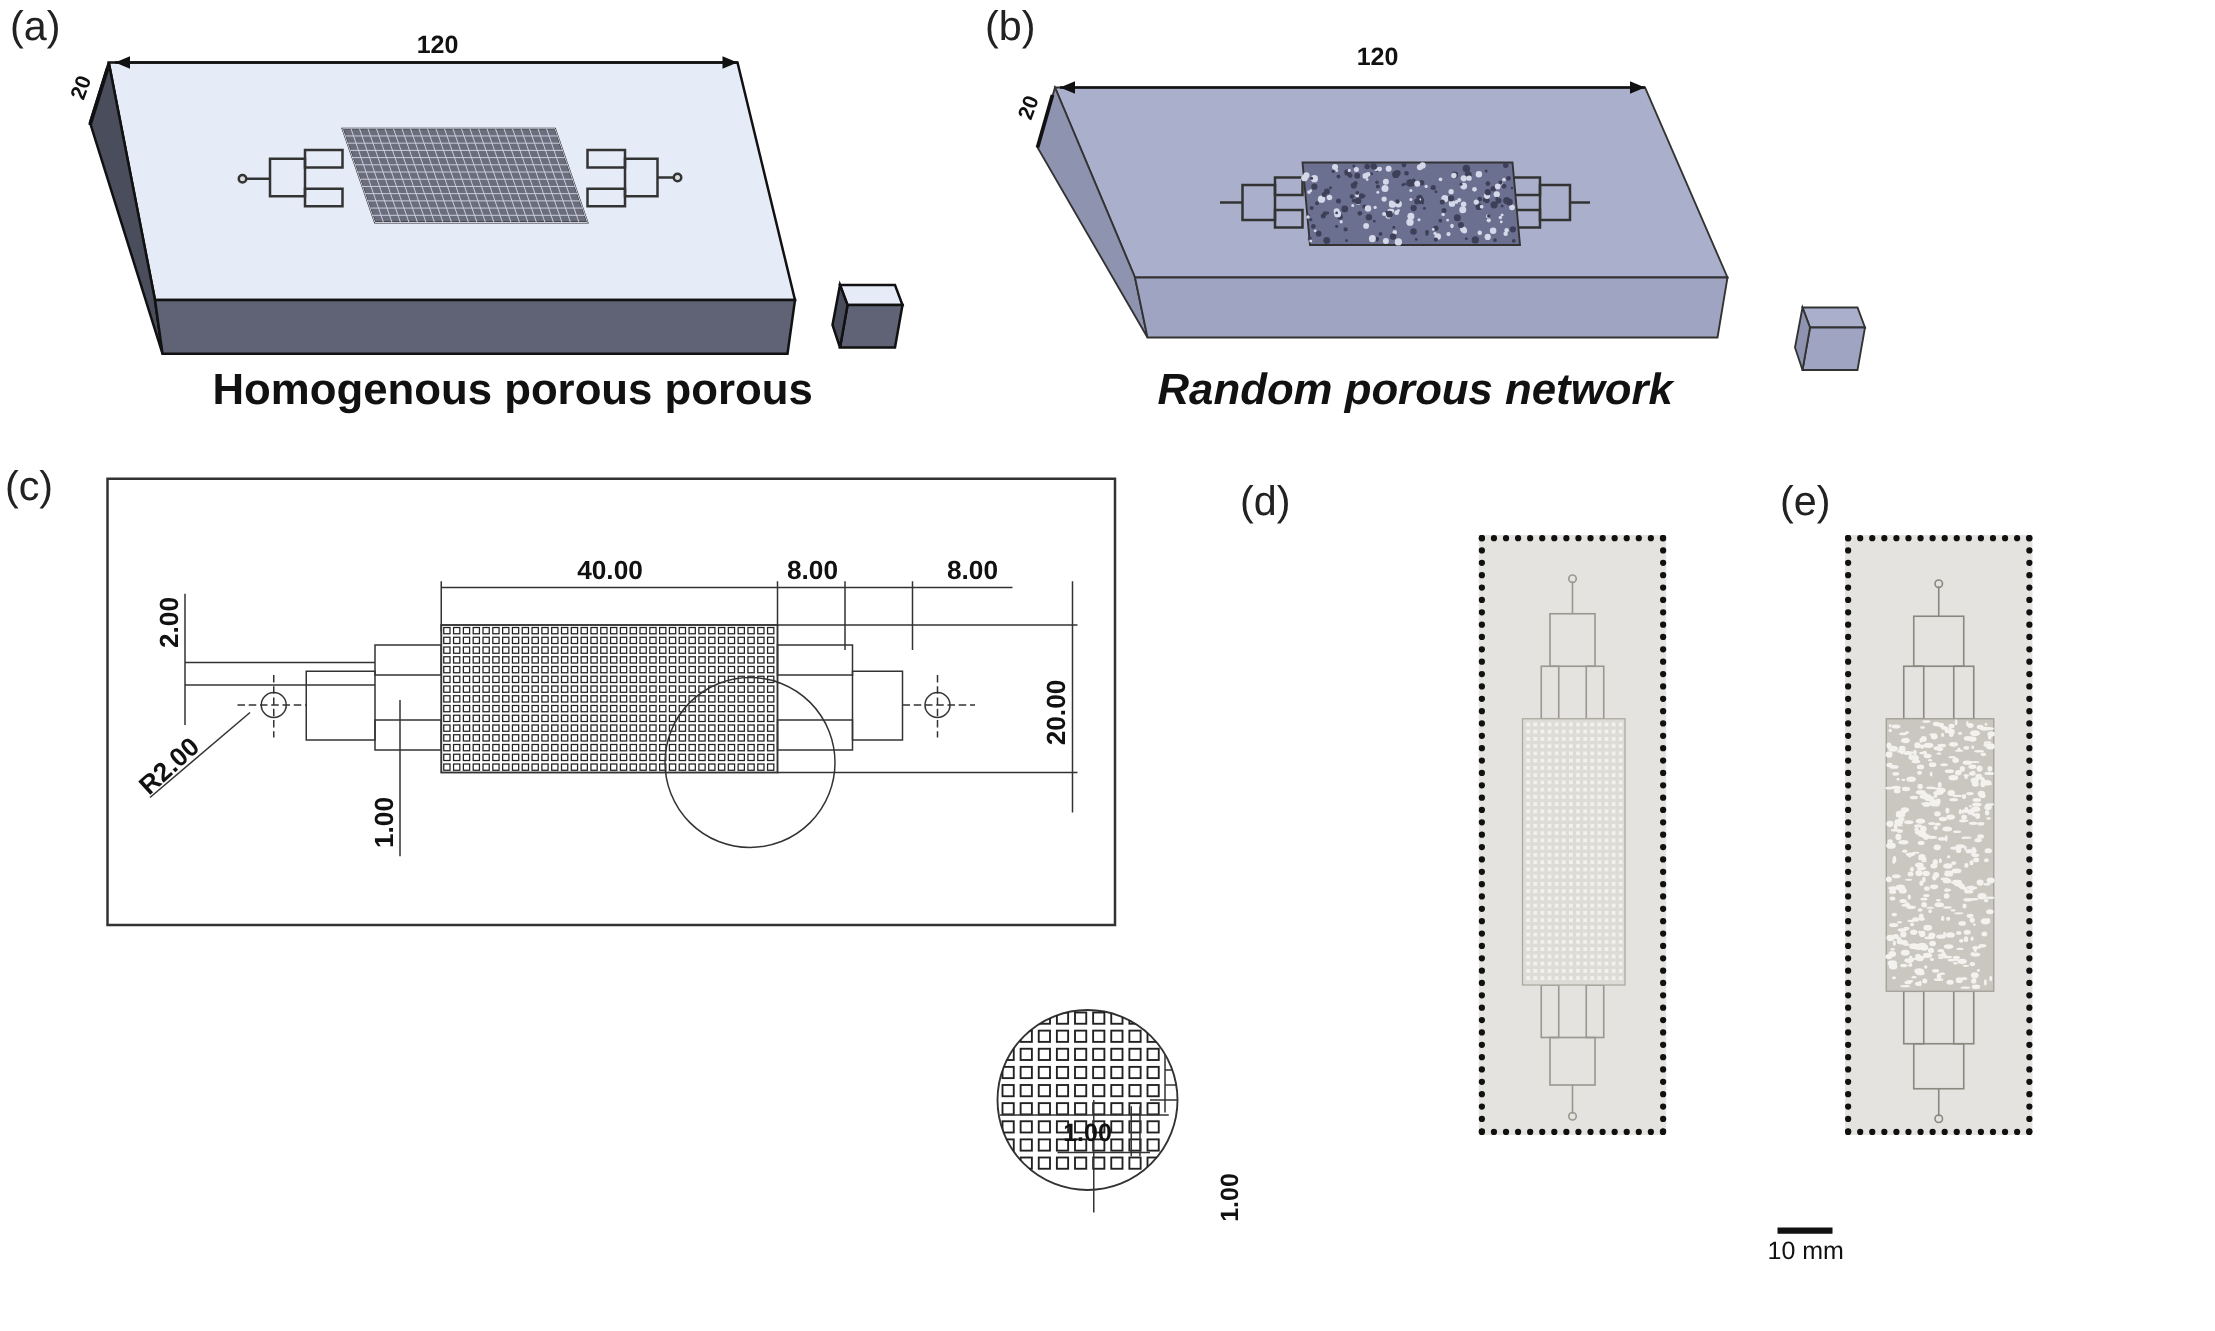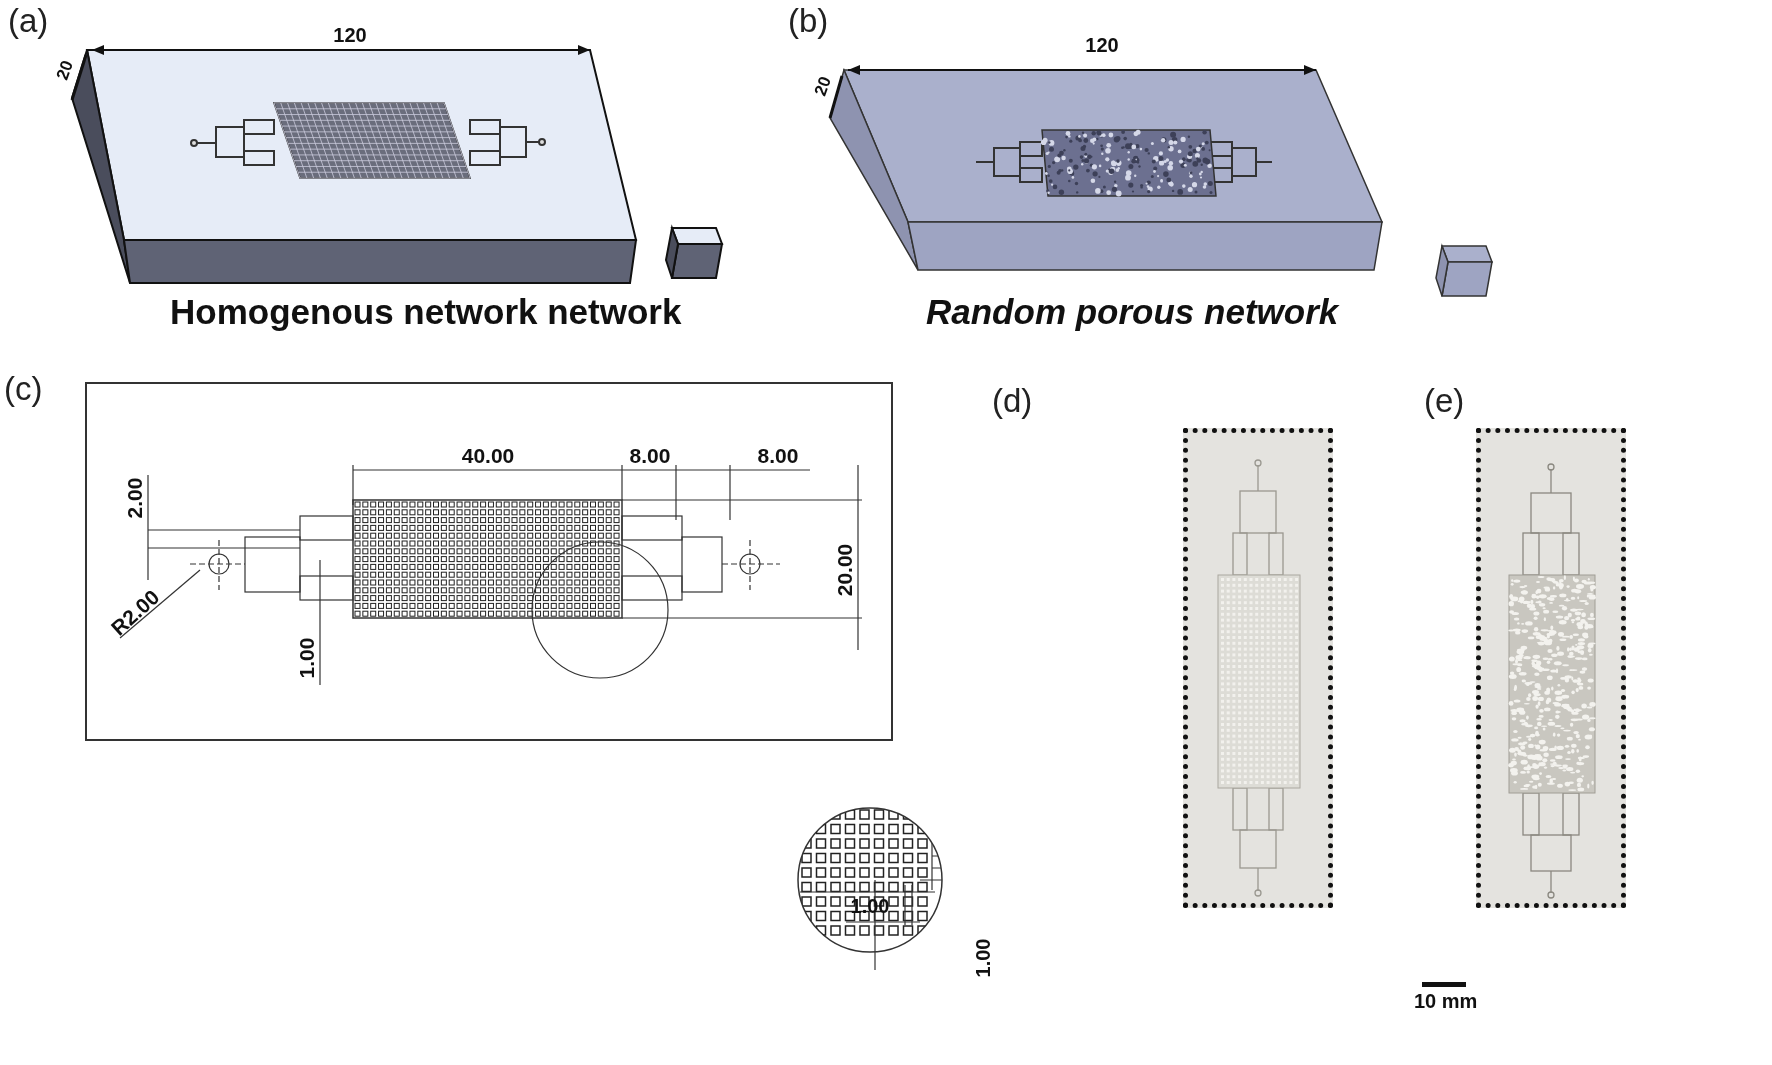--- a/index.html
+++ b/index.html
@@ -5,21 +5,21 @@
   html, body { margin: 0; padding: 0; background: #ffffff; }
   body { width: 1772px; height: 1065px; position: relative; overflow: hidden;
          font-family: "Liberation Sans", sans-serif; color: #111; }
   .abs { position: absolute; }
   .panel-label { font-size: 33px; font-weight: normal; color: #222; }
   .caption { font-size: 35px; font-weight: bold; color: #111; white-space: nowrap; }
   svg text { font-family: "Liberation Sans", sans-serif; }
   .dim { font-weight: bold; fill: #111; }
   .photo { background: #e4e3df; border: 5px dotted #111; box-sizing: border-box; }
   .scalebar { background: #111; }
-  .scale-text { font-size: 20px; font-weight: bold; }
+  .scale-text { font-size: 20px; font-weight: normal; }
 </style>
 </head>
 <body>
 
 <div class="abs panel-label" style="left:8px;top:2px;">(a)</div>
 <svg class="abs" style="left:0;top:0;" width="760" height="300">
 
   <polygon points="87,50 590,50 636,240 124,240" fill="#e6ecf7" stroke="#111" stroke-width="2"></polygon>
 
   <polygon points="87,50 124,240 130,283 72,98" fill="#4a4d5c" stroke="#111" stroke-width="2"></polygon>
@@ -90,21 +90,21 @@
       <line x1="300" y1="178" x2="470" y2="178" stroke="#ccd" stroke-width="0.8"></line>
     </g>
 </svg>
 <div class="abs" style="left:664px;top:222px;">
   <svg width="64" height="64">
     <polygon points="8,6 52,6 58,22 14,22" fill="#e6ecf7" stroke="#111" stroke-width="2"></polygon>
     <polygon points="14,22 58,22 52,56 8,56" fill="#5f6375" stroke="#111" stroke-width="2"></polygon>
     <polygon points="8,6 14,22 8,56 2,38" fill="#4a4d5c" stroke="#111" stroke-width="2"></polygon>
   </svg>
 </div>
-<div class="abs caption" style="left:170px;top:292px;">Homogenous network network</div>
+<div class="abs caption" style="left:170px;top:292px;">Homogenous porous porous</div>
 
 <div class="abs panel-label" style="left:788px;top:2px;">(b)</div>
 <svg class="abs" style="left:780px;top:0;" width="760" height="300">
   <polygon points="64,70 536,70 602,222 128,222" fill="#aab0cc" stroke="#333" stroke-width="1.5"></polygon>
   <polygon points="64,70 128,222 138,270 50,118" fill="#8e93b0" stroke="#333" stroke-width="1.5"></polygon>
   <polygon points="128,222 602,222 594,270 138,270" fill="#9ea4c2" stroke="#333" stroke-width="1.5"></polygon>
   <line x1="68" y1="70" x2="536" y2="70" stroke="#111" stroke-width="2"></line>
   <polygon points="68,70 80,65 80,75" fill="#111"></polygon>
   <polygon points="536,70 524,65 524,75" fill="#111"></polygon>
   <text class="dim" x="322" y="52" font-size="20" text-anchor="middle">120</text>

